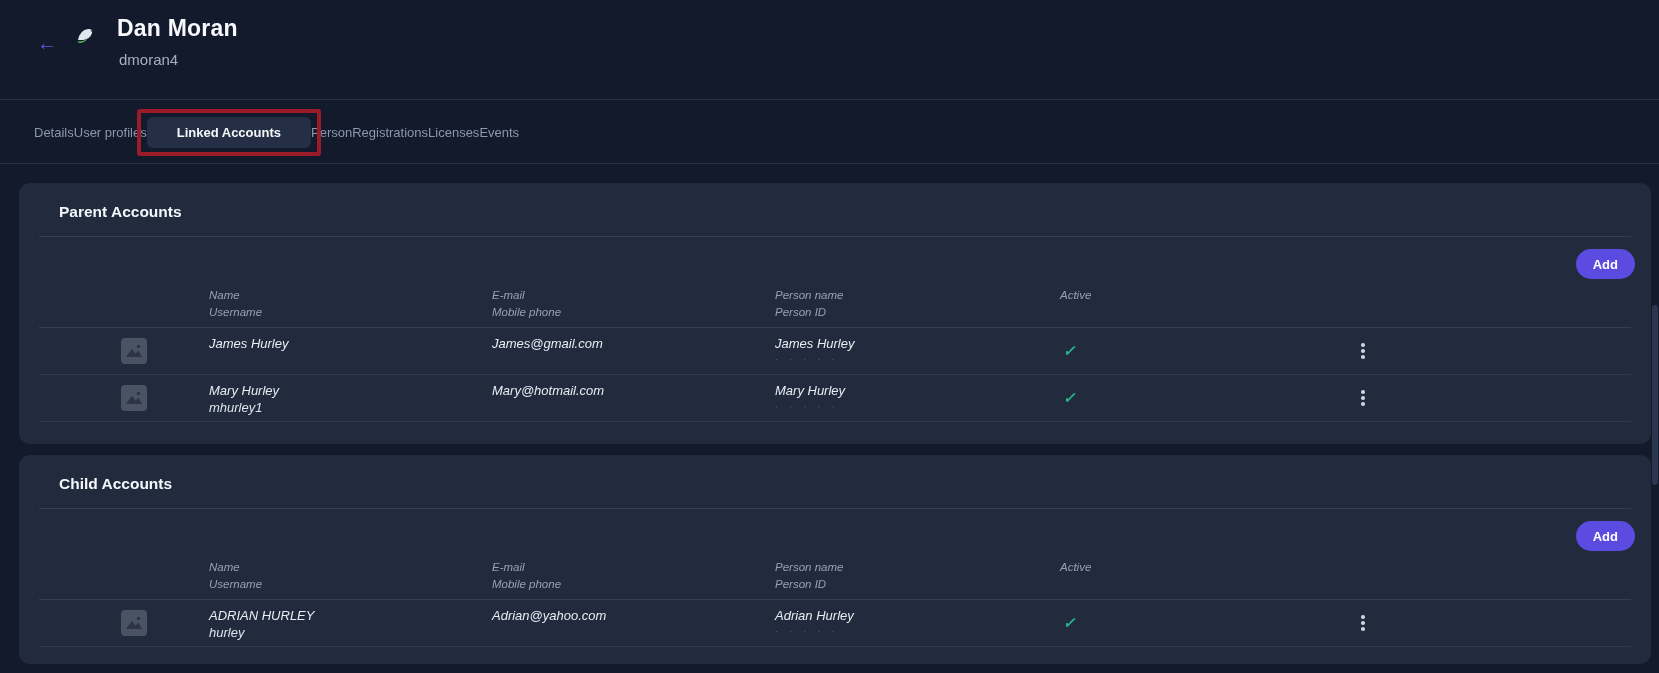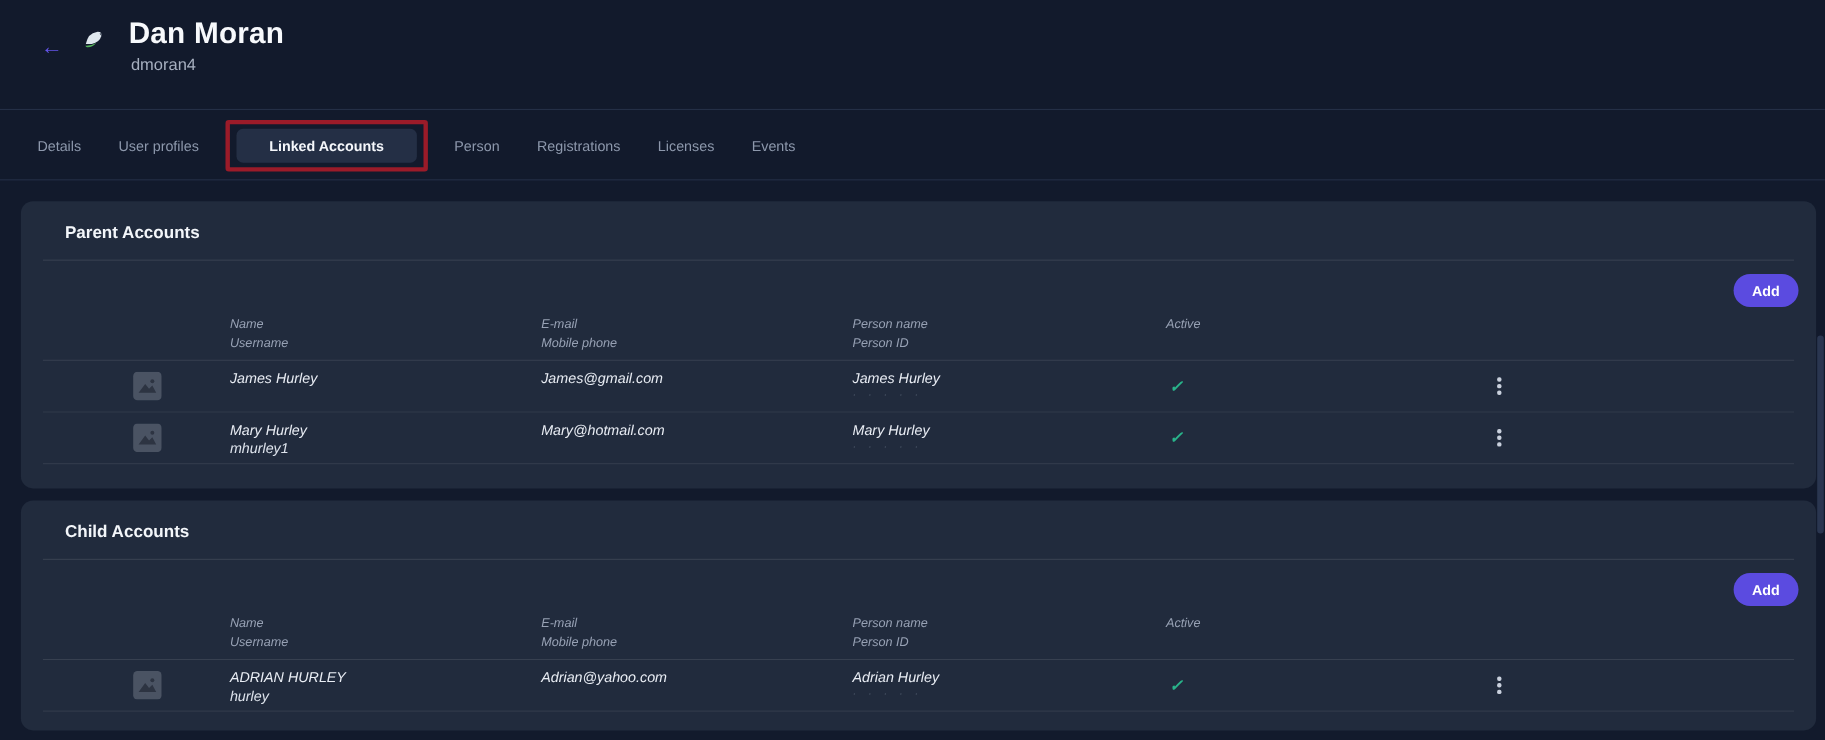--- a/index.html
+++ b/index.html
@@ -11,27 +11,27 @@
     position: relative;
   }
   .full-divider { position: absolute; left: 0; right: 0; height: 1px; background: #242f46; }
   .hdr-divider { top: 99px; }
   .tab-divider { top: 163px; }
 
   
   .back-btn { position: absolute; left: 34px; top: 30px; width: 26px; height: 26px;
               color: #6455ec; font-size: 20px; line-height: 26px; text-align: center; cursor: pointer; }
   .avatar { position: absolute; left: 74px; top: 26px; width: 22px; height: 20px; }
-  .page-title { position: absolute; left: 117px; top: 15px; font-size: 27px; font-weight: bold;
+  .page-title { position: absolute; left: 117px; top: 15px; font-size: 23px; font-weight: bold;
                 letter-spacing: 0.2px; color: #f7f9fc; }
   .page-subtitle { position: absolute; left: 119px; top: 51px; font-size: 15px; color: #a7b0c0; }
 
   
   .tabs { position: absolute; top: 111px; left: 34px; height: 42px;
-          display: flex; align-items: center; gap: 34px; font-size: 13px; }
+          display: flex; align-items: center; font-size: 13px; }
   .tab { color: #8d98ac; cursor: pointer; white-space: nowrap; }
   .tab-active-wrap { position: relative; display: inline-block; }
   .tab-active { position: relative; display: inline-block; background: #242f45; color: #f5f7fb;
                 font-weight: bold; padding: 8px 30px; border-radius: 6px; cursor: pointer; }
   .annotation-box { position: absolute; top: -8px; bottom: -8px; left: -10px; right: -10px;
                     border: 4px solid #9b1b29; border-radius: 3px; pointer-events: none; }
 
   
   .card { position: absolute; left: 19px; width: 1632px; background: #212b3d; border-radius: 11px; }
   .card-parent { top: 183px; height: 261px; }

